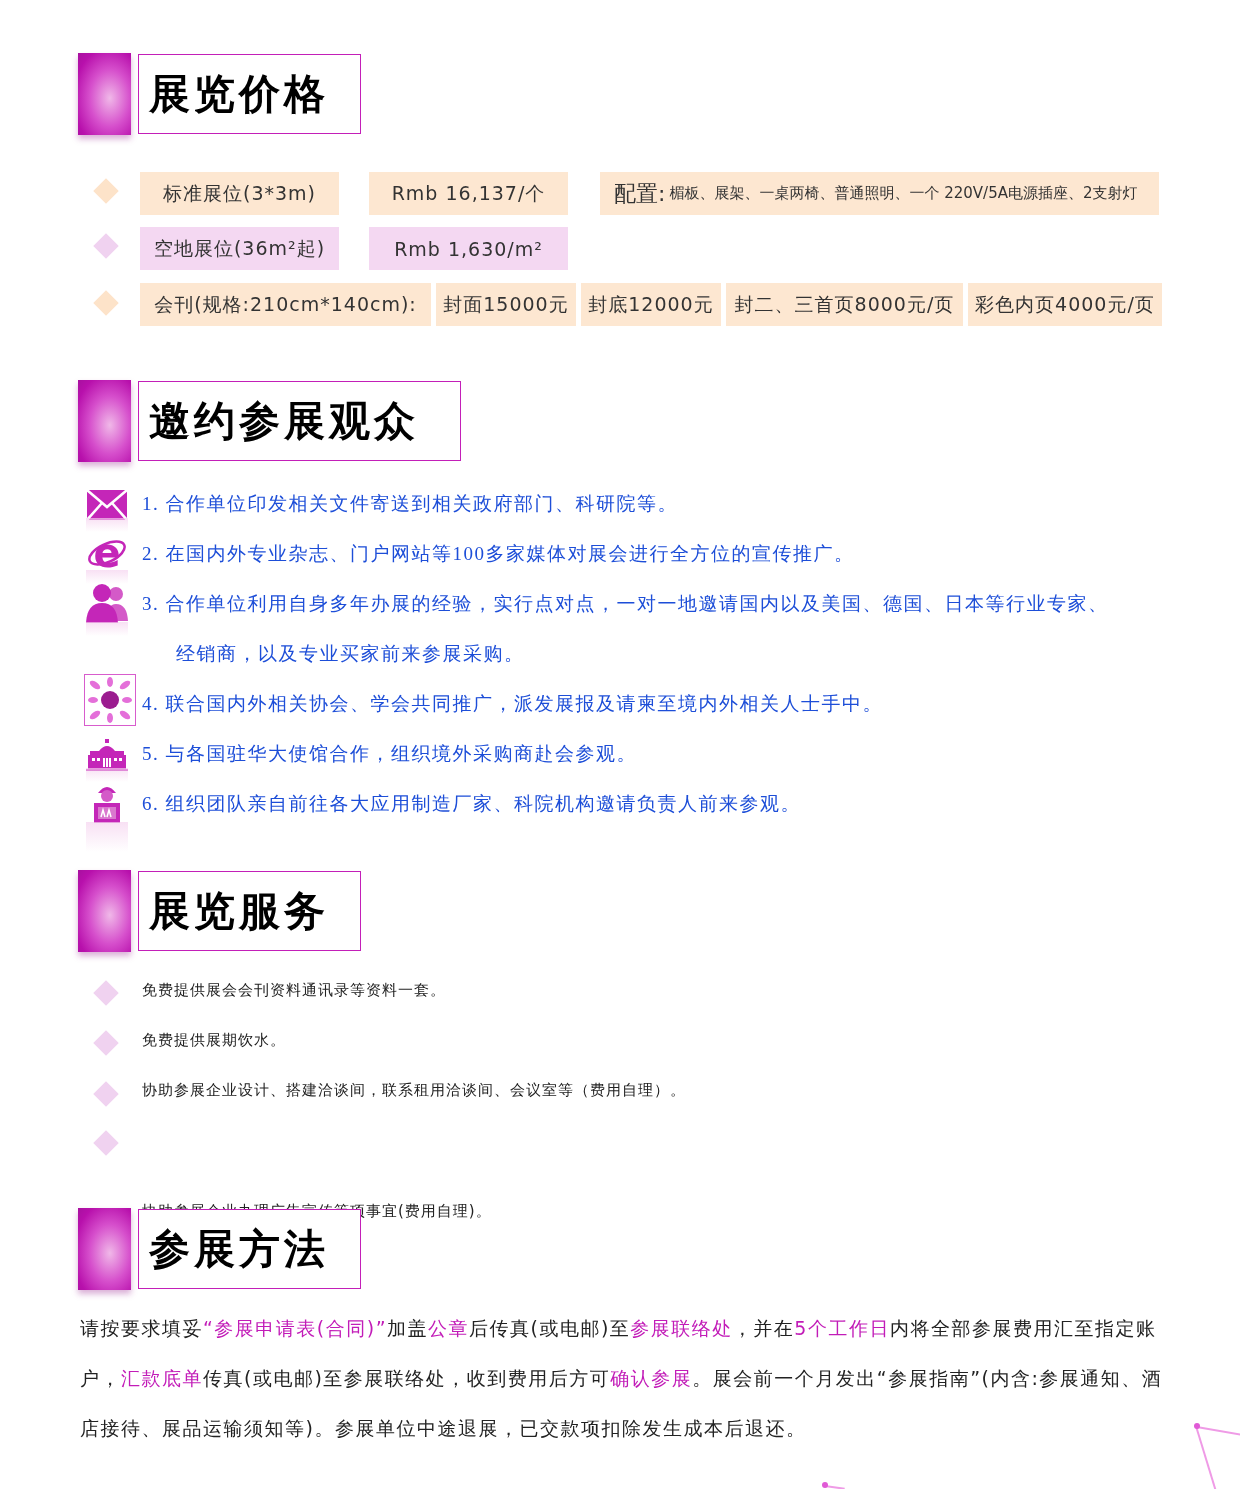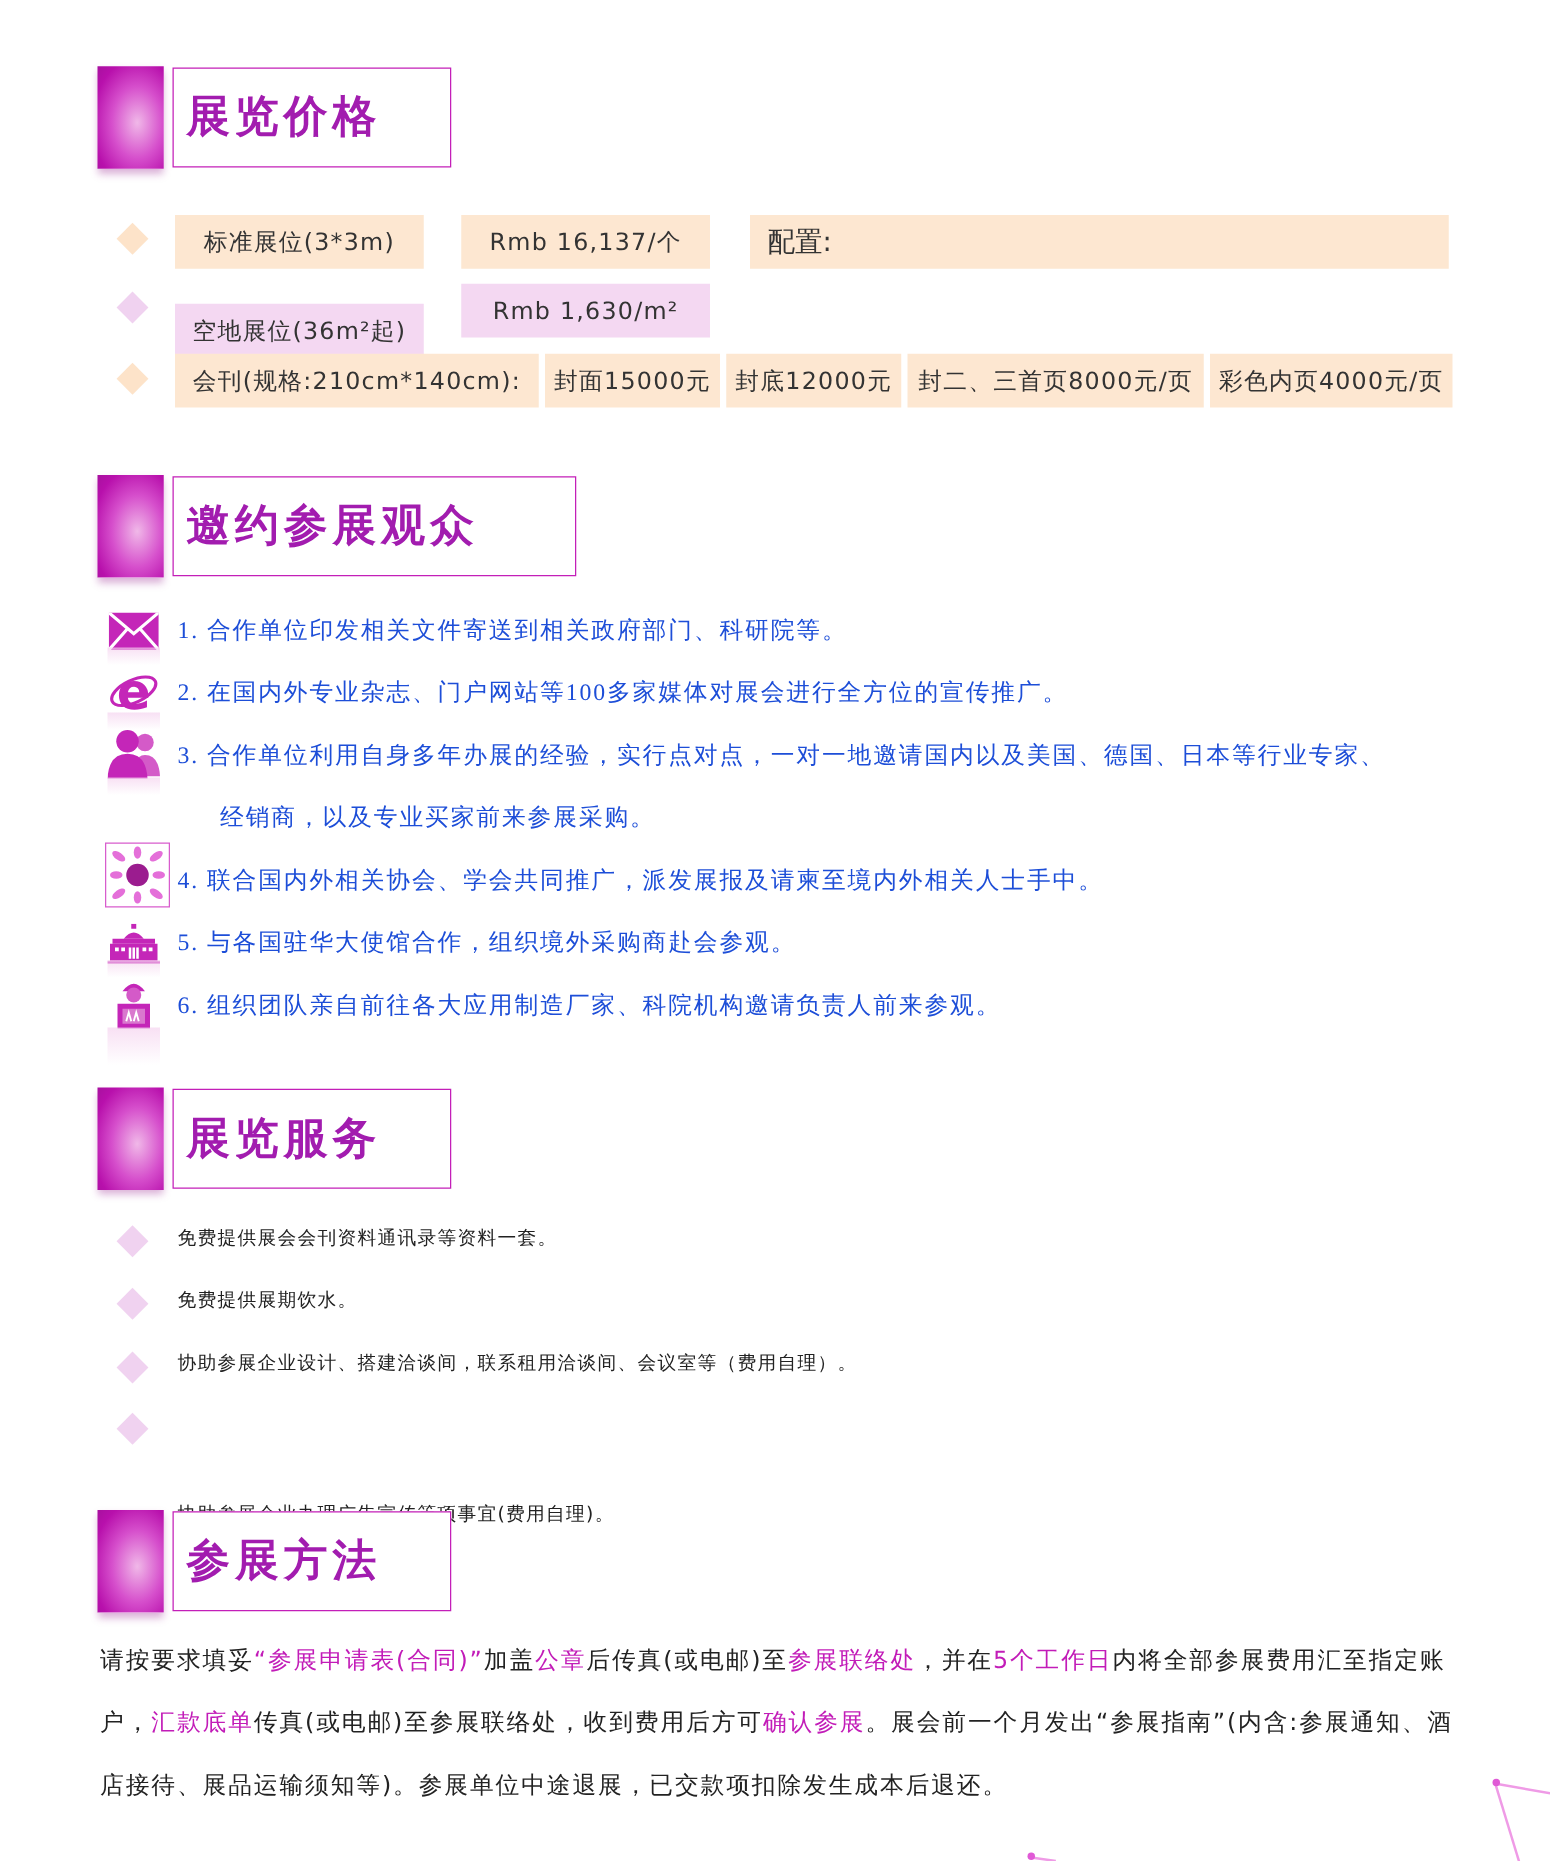--- a/index.html
+++ b/index.html
@@ -12,21 +12,21 @@
       background: radial-gradient(ellipse at 60% 55%, #f0b8e8 0%, #d64fcc 45%, #b810ac 80%, #a8109f 100%);
       box-shadow: 0 4px 6px rgba(150, 30, 140, 0.35);
     }
     .sec-head .title-box {
       position: absolute; left: 60px; top: 1px; height: 80px;
       border: 1.5px solid #c31fb8; background: #fff;
       padding: 0 10px; display: flex; align-items: center;
     }
     .sec-head .title-text {
       font-family: "DejaVu Sans", sans-serif; font-weight: bold;
-      font-size: 35px; color: #a21caf; letter-spacing: 4px; line-height: 1;
+      font-size: 41px; color: #000000; letter-spacing: 4px; line-height: 1;
     }
 
     .diamond {
       position: absolute; width: 18px; height: 18px; transform: rotate(45deg);
     }
     .d-peach { background: #fde3c9; }
     .d-pink { background: #f0d2f0; }
 
     .cell {
       position: absolute; height: 43px; display: flex; align-items: center; justify-content: center;
@@ -62,24 +62,25 @@
 
 <div class="diamond d-peach" style="left:97px;top:182px;"></div>
 <div class="cell c-peach" style="left:140px;top:172px;width:199px;">
   <span>标准展位(3*3m)</span>
 </div>
 <div class="cell c-peach" style="left:369px;top:172px;width:199px;">
   <span>Rmb 16,137/个</span>
 </div>
 <div class="cell c-peach small" style="left:600px;top:172px;width:559px;">
   <span class="lbl">配置:</span>
+  <span>楣板、展架、一桌两椅、普通照明、一个 220V/5A电源插座、2支射灯</span>
 </div>
 
 <div class="diamond d-pink" style="left:97px;top:237px;"></div>
-<div class="cell c-pink" style="left:140px;top:227px;width:199px;margin-top:16px;">
+<div class="cell c-pink" style="left:140px;top:227px;width:199px;">
   <span>空地展位(36m²起)</span>
 </div>
 <div class="cell c-pink" style="left:369px;top:227px;width:199px;">
   <span>Rmb 1,630/m²</span>
 </div>
 
 <div class="diamond d-peach" style="left:97px;top:294px;"></div>
 <div class="cell c-peach" style="left:140px;top:283px;width:291px;">
   <span>会刊(规格:210cm*140cm):</span>
 </div>

